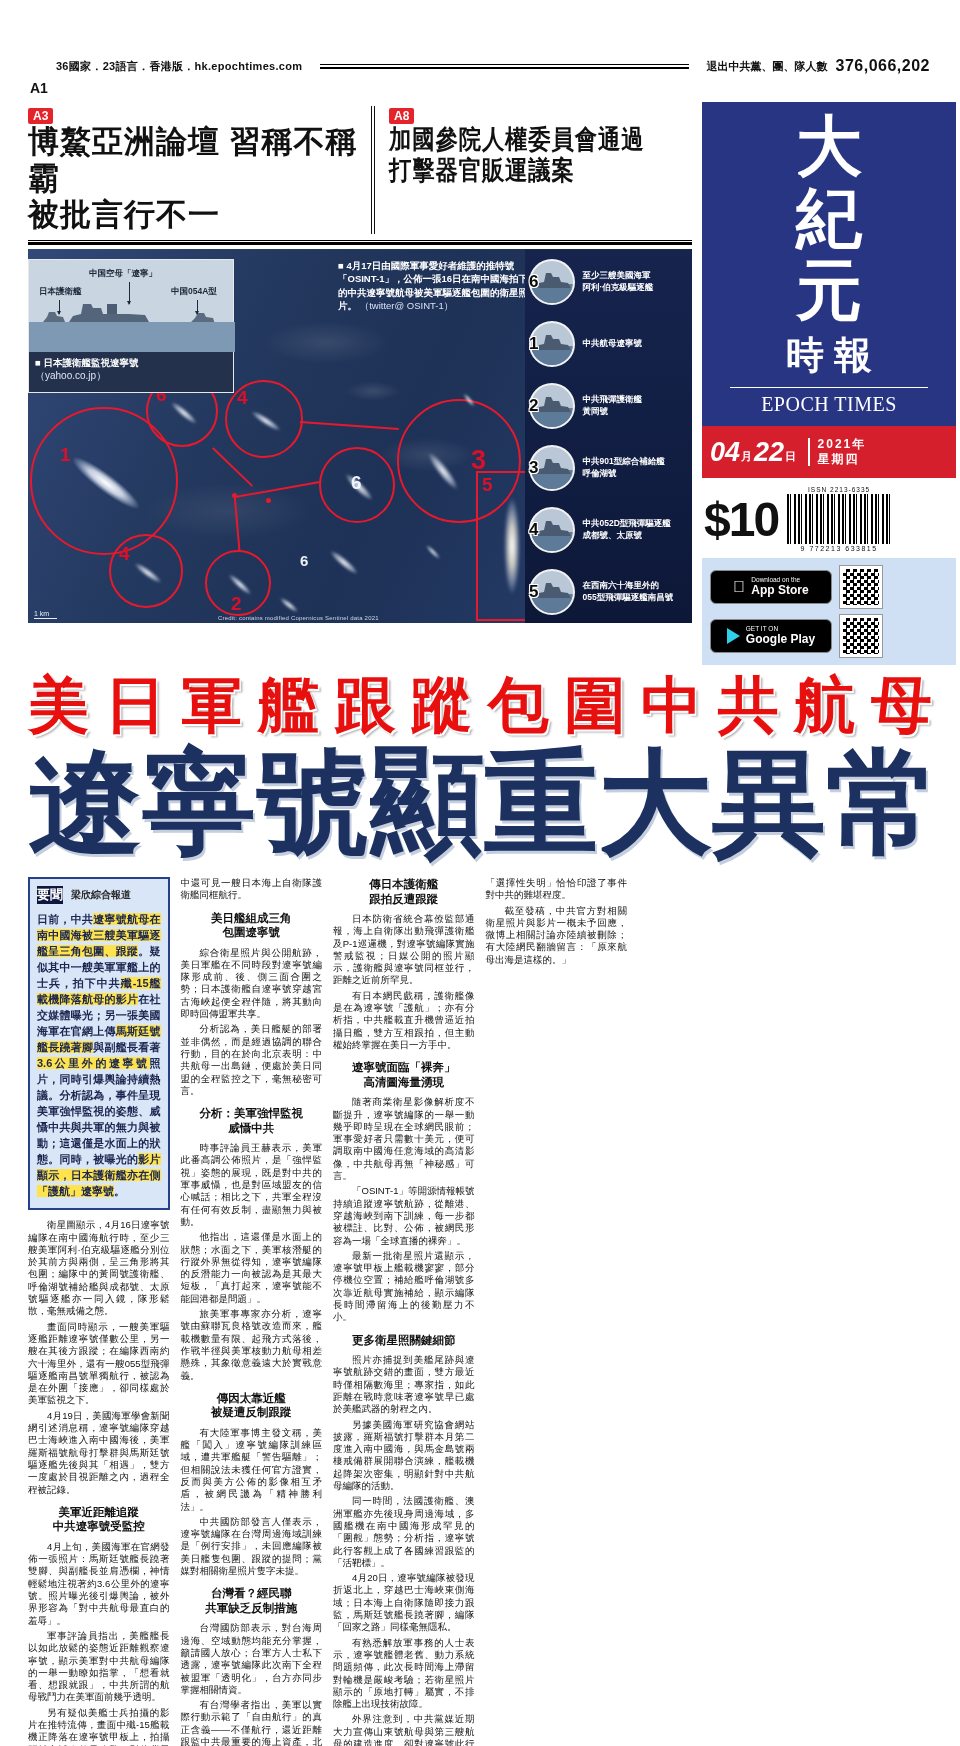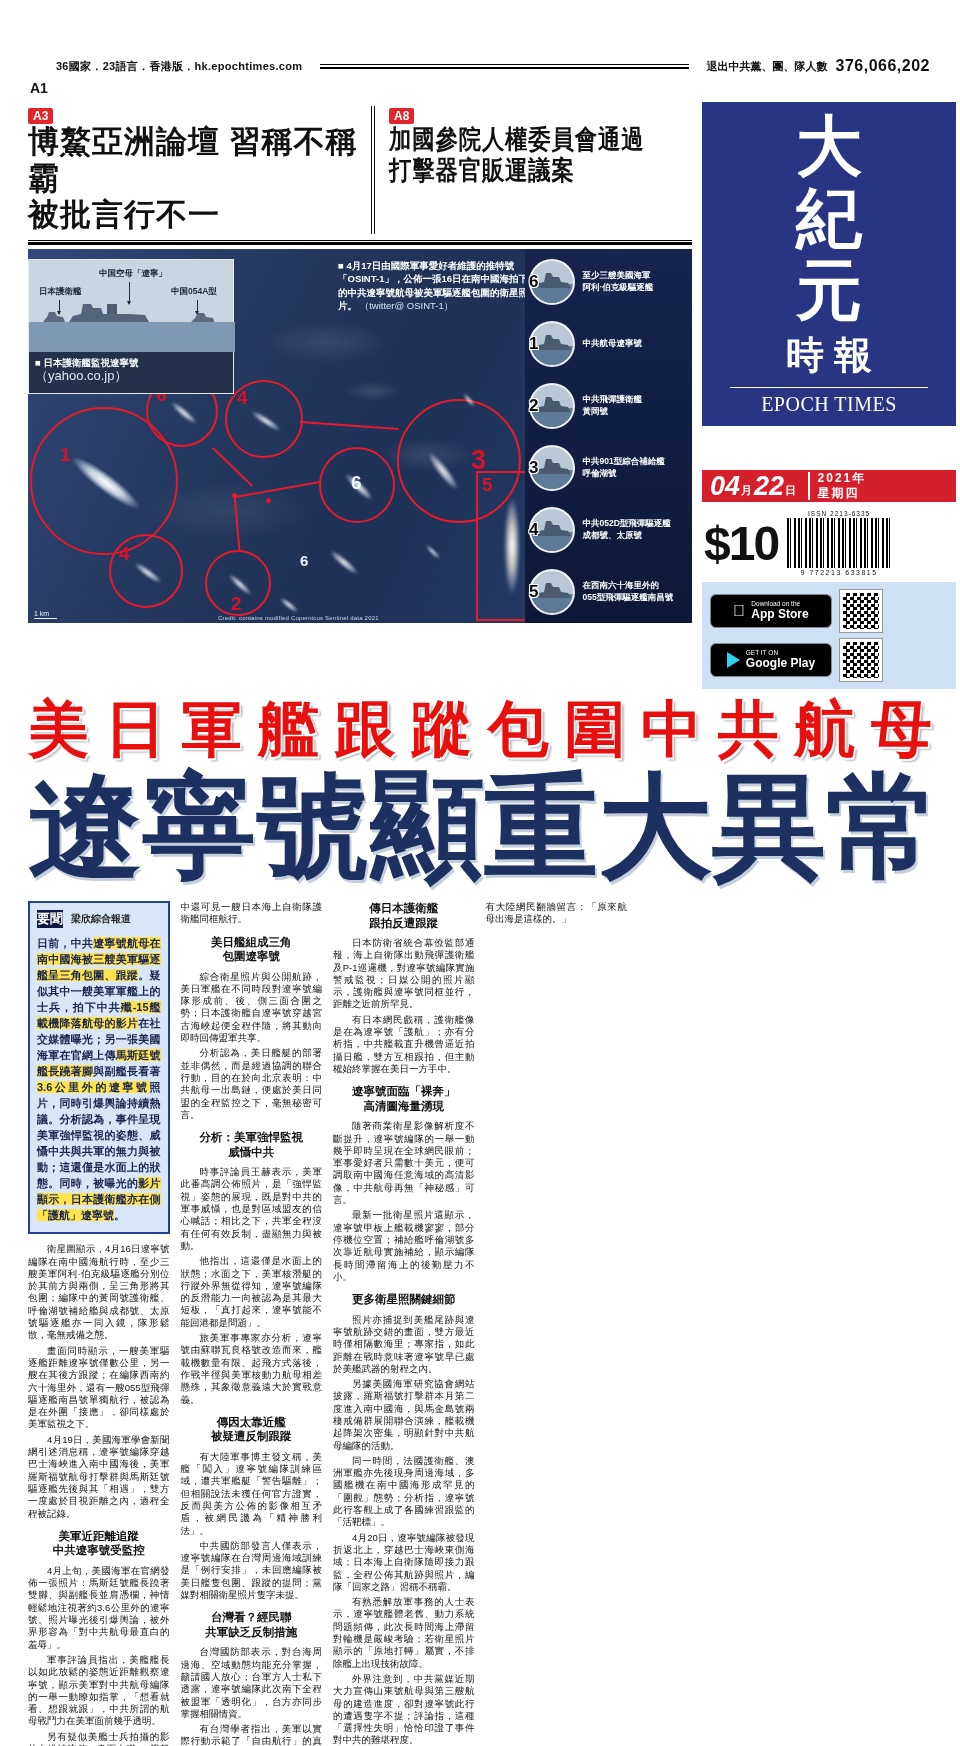--- a/index.html
+++ b/index.html
@@ -38,21 +38,21 @@
       radial-gradient(70px 24px at 60% 55%, rgba(255,255,255,.10), transparent 70%),
       radial-gradient(40px 14px at 52% 38%, rgba(255,255,255,.12), transparent 70%),
       linear-gradient(115deg,#31497a 0%,#24395f 30%,#1e3156 55%,#27406e 100%);
   }
   .inset { position:absolute; left:0; top:10px; width:206px; border:1px solid #e8e8e8; background:linear-gradient(#c9d5e0 0 58%, #8fa6bd 58% 100%); }
   .inset-photo { position:relative; height:92px; }
   .inset-label { position:absolute; font-size:8.5px; font-weight:700; color:#1d2a3a; white-space:nowrap; }
   .inset-arrow { position:absolute; width:1px; height:14px; background:#1d2a3a; }
   .inset-arrow:after { content:""; position:absolute; left:-2px; bottom:-3px; border:2.5px solid transparent; border-top:4px solid #1d2a3a; }
   .inset-caption { padding:4px 4px 10px 6px; background:rgba(16,28,58,.85); color:#fff; font-size:9.5px; line-height:13px; font-weight:700; }
-  .inset-caption .src { font-weight:400; font-size:13px; color:#dfe6f2; }
+  .inset-caption .src { font-weight:400; font-size:10px; color:#dfe6f2; }
 
   .main-caption { position:absolute; left:310px; top:10px; width:198px; color:#fff; font-size:9.5px; line-height:13.5px; font-weight:700; }
   .main-caption .src { font-weight:400; color:#d9e2f5; }
 
   .ship-panel { position:absolute; right:0; top:0; bottom:0; width:167px; background:linear-gradient(180deg,#16244e,#0d1838); padding:10px 6px 8px 4px; display:flex; flex-direction:column; justify-content:space-between; }
   .ship-item { display:flex; align-items:center; position:relative; }
   .ship-num { position:relative; z-index:2; font-size:17px; font-weight:900; color:#0b0b0b; margin-right:-9px;
     text-shadow:-1px -1px 0 #fff,1px -1px 0 #fff,-1px 1px 0 #fff,1px 1px 0 #fff; }
   .ship-pic { width:46px; height:46px; border-radius:50%; border:2px solid #f2f2f2; flex:0 0 auto; overflow:hidden;
     background:linear-gradient(#b9c7d6 0 55%, #647e9a 55% 100%); }
@@ -73,21 +73,21 @@
     background:radial-gradient(closest-side, #fff, rgba(255,245,220,.75) 35%, rgba(190,205,235,.35) 65%, transparent 80%); }
   .photo-credit { position:absolute; left:190px; bottom:2px; color:#cfd8ea; font-size:6px; letter-spacing:.2px; }
   .photo-scale { position:absolute; left:6px; bottom:4px; color:#e8edf7; font-size:7px; border-bottom:1px solid #e8edf7; padding:0 8px 1px 0; }
 
   
   .brandbox { background:#273583; color:#fff; text-align:center; padding:8px 0 10px 0; }
   .brand-char { font-size:66px; font-weight:900; line-height:72px; }
   .brand-sub { font-size:38px; font-weight:900; letter-spacing:10px; margin:4px 0 6px 10px; }
   .brand-rule { width:78%; border-top:1.5px solid #fff; margin:0 auto 5px auto; }
   .brand-en { font-family:"Liberation Serif","DejaVu Serif",serif; font-size:20px; letter-spacing:.5px; }
-  .dateband { background:#d61f2c; color:#fff; display:flex; align-items:center; height:32px; padding:0 8px;margin-top:44px; }
+  .dateband { background:#d61f2c; color:#fff; display:flex; align-items:center; height:52px; padding:0 8px; }
   .date-big { font-size:27px; font-weight:900; font-style:italic; }
   .date-unit { font-size:11px; font-weight:700; margin:8px 2px 0 1px; }
   .date-sep { width:1.5px; height:28px; background:#fff; margin:0 8px 0 10px; }
   .date-right { font-size:12px; font-weight:900; line-height:15px; letter-spacing:2px; }
   .pricerow { display:flex; align-items:center; margin:8px 2px 6px 2px; }
   .price { font-size:48px; font-weight:900; letter-spacing:-2px; }
   .barcode-wrap { margin-left:8px; text-align:center; }
   .issn { font-size:6.5px; letter-spacing:1px; }
   .barcode { width:106px; height:52px; background:repeating-linear-gradient(90deg,#000 0 2px,#fff 2px 3px,#000 3px 4px,#fff 4px 7px,#000 7px 9px,#fff 9px 11px); border:1px solid #fff; }
   .barcode-digits { font-size:7px; letter-spacing:1.5px; }
@@ -195,21 +195,21 @@
           <div class="blob" style="width: 30px; height: 8px; left: 246px; top: 352px; transform: rotate(38deg);"></div>
           <div class="blob" style="width: 26px; height: 6px; left: 392px; top: 300px; transform: rotate(45deg);"></div>
           <div class="blob" style="width: 22px; height: 6px; left: 430px; top: 148px; transform: rotate(50deg);"></div>
           <span class="cnum white" style="left: 272px; top: 304px; font-size: 15px; position: absolute;">6</span>
         </div>
 
       <div class="inset">
         <div class="inset-photo">
           <span class="inset-label" style="left:10px; top:26px;">日本護衛艦</span>
           <div class="inset-arrow" style="left:30px; top:40px;"></div>
-          <span class="inset-label" style="left:70px; top:8px;">中国空母「遼寧」</span>
+          <span class="inset-label" style="left:60px; top:8px;">中国空母「遼寧」</span>
           <div class="inset-arrow" style="left:100px; top:22px; height:22px;"></div>
           <span class="inset-label" style="left:142px; top:26px;">中国054A型</span>
           <div class="inset-arrow" style="left:168px; top:40px;"></div>
           <svg width="206" height="92" viewBox="0 0 206 92">
             <polygon points="40,62 120,62 116,55 100,54 74,54 72,48 64,48 62,44 54,44 52,54 44,56" fill="#54647a"></polygon>
             <rect x="78" y="44" width="10" height="10" fill="#4c5c72"></rect>
             <polygon points="14,62 36,62 34,57 28,56 26,52 20,52 18,57" fill="#5b6b80"></polygon>
             <polygon points="160,64 186,64 184,58 177,57 175,53 169,53 166,58" fill="#5b6b80"></polygon>
             <rect x="0" y="62" width="206" height="30" fill="#7e99b4"></rect>
           </svg>
@@ -387,26 +387,27 @@
     <p class="body">有大陸軍事博主發文稱，美艦「闖入」遼寧號編隊訓練區域，遭共軍艦艇「警告驅離」；但相關說法未獲任何官方證實，反而與美方公佈的影像相互矛盾，被網民譏為「精神勝利法」。</p>
     <p class="body">中共國防部發言人僅表示，遼寧號編隊在台灣周邊海域訓練是「例行安排」，未回應編隊被美日艦隻包圍、跟蹤的提問；黨媒對相關衛星照片隻字未提。</p>
     <h4 class="sub">台灣看？經民聯<br>共軍缺乏反制措施</h4>
     <p class="body">台灣國防部表示，對台海周邊海、空域動態均能充分掌握，籲請國人放心；台軍方人士私下透露，遼寧號編隊此次南下全程被盟軍「透明化」，台方亦同步掌握相關情資。</p>
     <p class="body">有台灣學者指出，美軍以實際行動示範了「自由航行」的真正含義——不僅航行，還近距離跟監中共最重要的海上資產，北京除了口頭抗議之外別無他法。</p>
     <h4 class="sub">傳日本護衛艦<br>跟拍反遭跟蹤</h4>
     <p class="body">日本防衛省統合幕僚監部通報，海上自衛隊出動飛彈護衛艦及P-1巡邏機，對遼寧號編隊實施警戒監視；日媒公開的照片顯示，護衛艦與遼寧號同框並行，距離之近前所罕見。</p>
     <p class="body">有日本網民戲稱，護衛艦像是在為遼寧號「護航」；亦有分析指，中共艦載直升機曾逼近拍攝日艦，雙方互相跟拍，但主動權始終掌握在美日一方手中。</p>
     <h4 class="sub">遼寧號面臨「裸奔」<br>高清圖海量湧現</h4>
     <p class="body">隨著商業衛星影像解析度不斷提升，遼寧號編隊的一舉一動幾乎即時呈現在全球網民眼前；軍事愛好者只需數十美元，便可調取南中國海任意海域的高清影像，中共航母再無「神秘感」可言。</p>
+    <p class="body">「OSINT-1」等開源情報帳號持續追蹤遼寧號航跡，從離港、穿越海峽到南下訓練，每一步都被標註、比對、公佈，被網民形容為一場「全球直播的裸奔」。</p>
     <p class="body">最新一批衛星照片還顯示，遼寧號甲板上艦載機寥寥，部分停機位空置；補給艦呼倫湖號多次靠近航母實施補給，顯示編隊長時間滯留海上的後勤壓力不小。</p>
     <h4 class="sub">更多衛星照關鍵細節</h4>
     <p class="body">照片亦捕捉到美艦尾跡與遼寧號航跡交錯的畫面，雙方最近時僅相隔數海里；專家指，如此距離在戰時意味著遼寧號早已處於美艦武器的射程之內。</p>
     <p class="body">另據美國海軍研究協會網站披露，羅斯福號打擊群本月第二度進入南中國海，與馬金島號兩棲戒備群展開聯合演練，艦載機起降架次密集，明顯針對中共航母編隊的活動。</p>
     <p class="body">同一時間，法國護衛艦、澳洲軍艦亦先後現身周邊海域，多國艦機在南中國海形成罕見的「圍觀」態勢；分析指，遼寧號此行客觀上成了各國練習跟監的「活靶標」。</p>
-    <p class="body">4月20日，遼寧號編隊被發現折返北上，穿越巴士海峽東側海域；日本海上自衛隊隨即接力跟監，全程公佈其航跡與照片，編隊「回家之路」習稱不稱霸。</p>
+    <p class="body">4月20日，遼寧號編隊被發現折返北上，穿越巴士海峽東側海域；日本海上自衛隊隨即接力跟監，馬斯廷號艦長蹺著腳，編隊「回家之路」同樣毫無隱私。</p>
     <p class="body">有熟悉解放軍事務的人士表示，遼寧號艦體老舊、動力系統問題頻傳，此次長時間海上滯留對輪機是嚴峻考驗；若衛星照片顯示的「原地打轉」屬實，不排除艦上出現技術故障。</p>
     <p class="body">外界注意到，中共黨媒近期大力宣傳山東號航母與第三艘航母的建造進度，卻對遼寧號此行的遭遇隻字不提；評論指，這種「選擇性失明」恰恰印證了事件對中共的難堪程度。</p>
     <p class="body">截至發稿，中共官方對相關衛星照片與影片一概未予回應，微博上相關討論亦陸續被刪除；有大陸網民翻牆留言：「原來航母出海是這樣的。」</p>
   </div>
 
 <div class="footer-rule"></div>
 <div class="footer">
   <span>爆料熱線：3970 8885</span>
   <span>發行：大紀元國際有限公司　電話：2519 9091　傳真：3970 4437　電郵：editor@epochhk.com</span>
   <span>承印：新時代印刷企業有限公司　香港新界葵涌和宜合道63號麗晶中心2期1樓5室</span>

